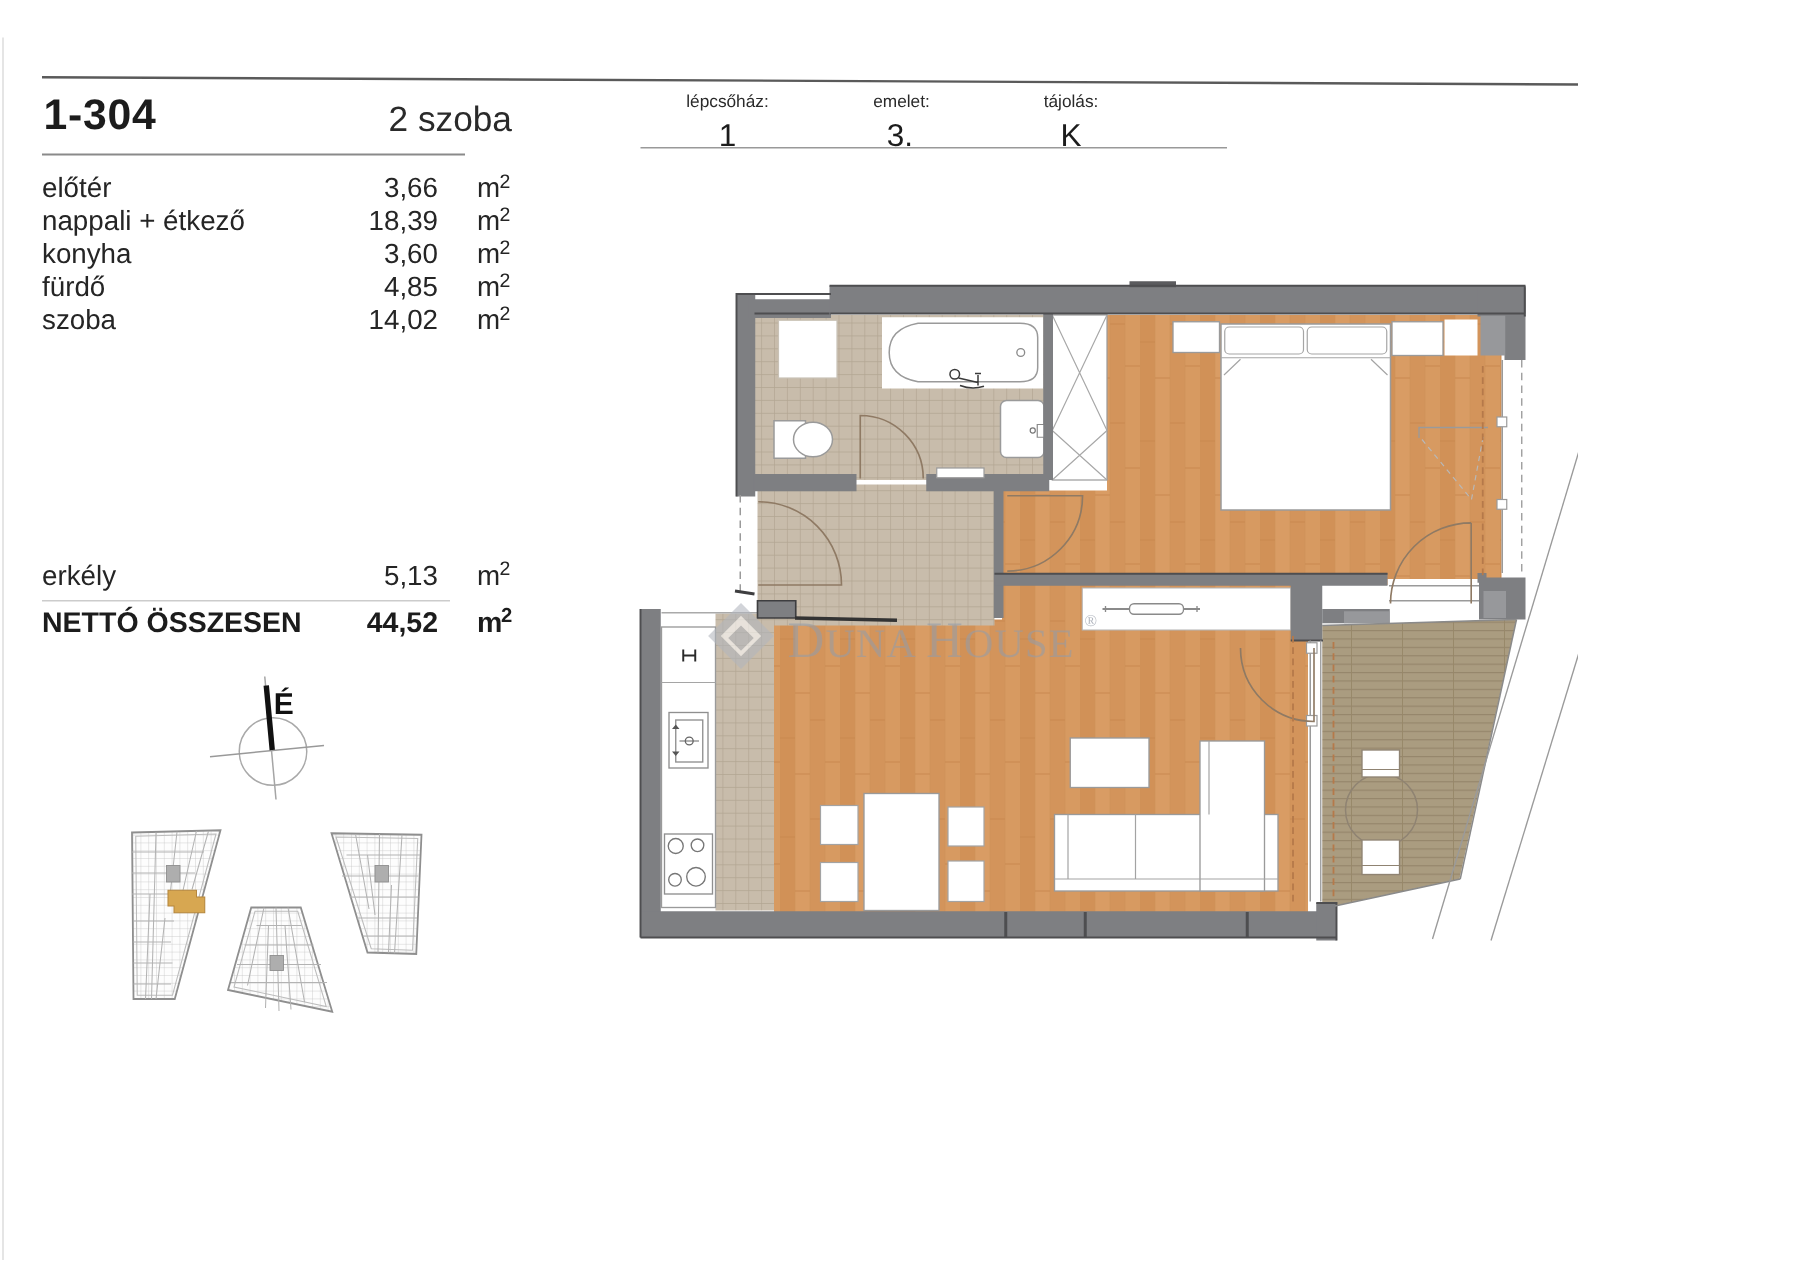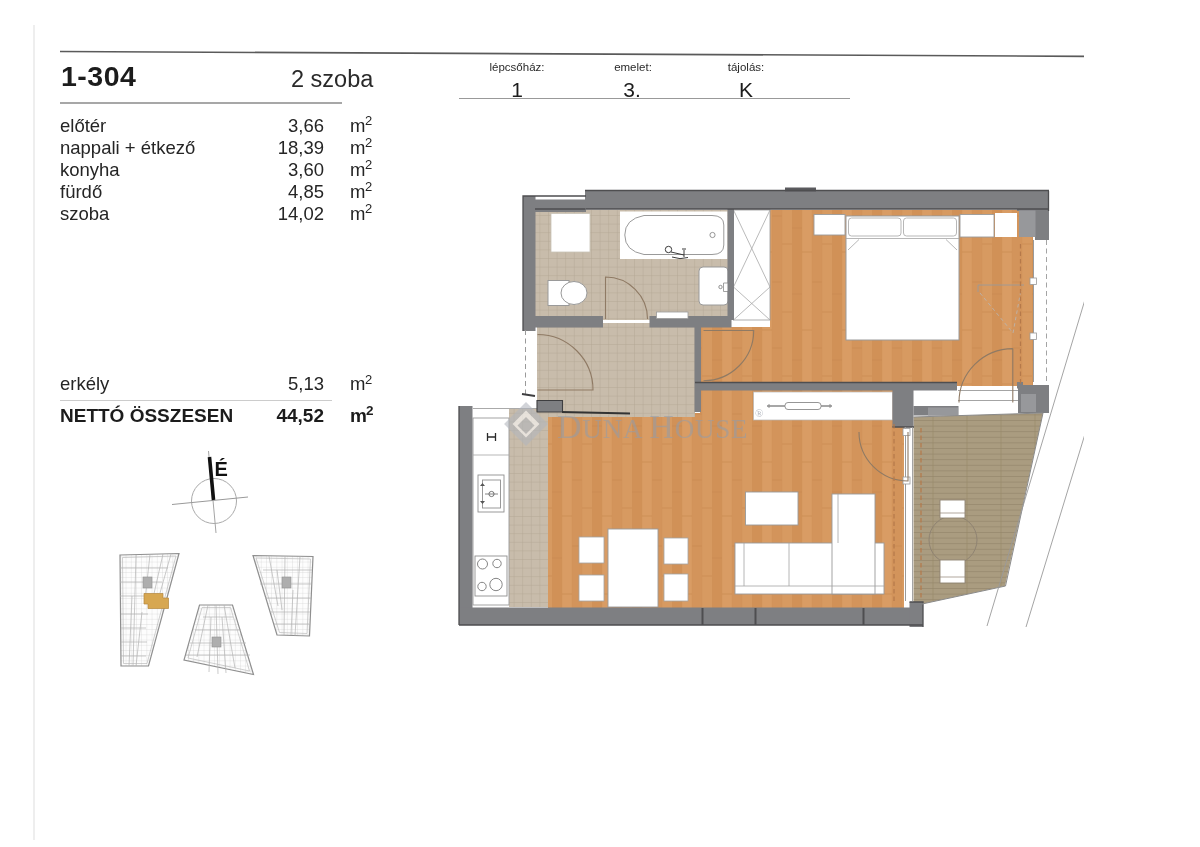--- a/index.html
+++ b/index.html
@@ -1,17 +1,17 @@
 <!DOCTYPE html>
 <html><head>
 <meta charset="utf-8">
 <style>
 html,body{margin:0;padding:0;background:#ffffff;}
 #page{position:relative;width:1052px;height:847px;background:#ffffff;overflow:hidden;
-font-family:"Liberation Sans",sans-serif;padding-left:32px;}
+font-family:"Liberation Sans",sans-serif;}
 </style>
 </head>
 <body>
 <div id="page">
 <svg width="1200" height="847" viewBox="0 0 1200 847" style="filter:blur(0.4px)">
 <defs>
 <pattern id="tile" width="8.6" height="8.6" patternUnits="userSpaceOnUse">
   <rect width="8.6" height="8.6" fill="#c8bcab"></rect>
   <path d="M0 0H8.6M0 0V8.6" stroke="#b2a592" stroke-width="0.9" fill="none"></path>
 </pattern>

